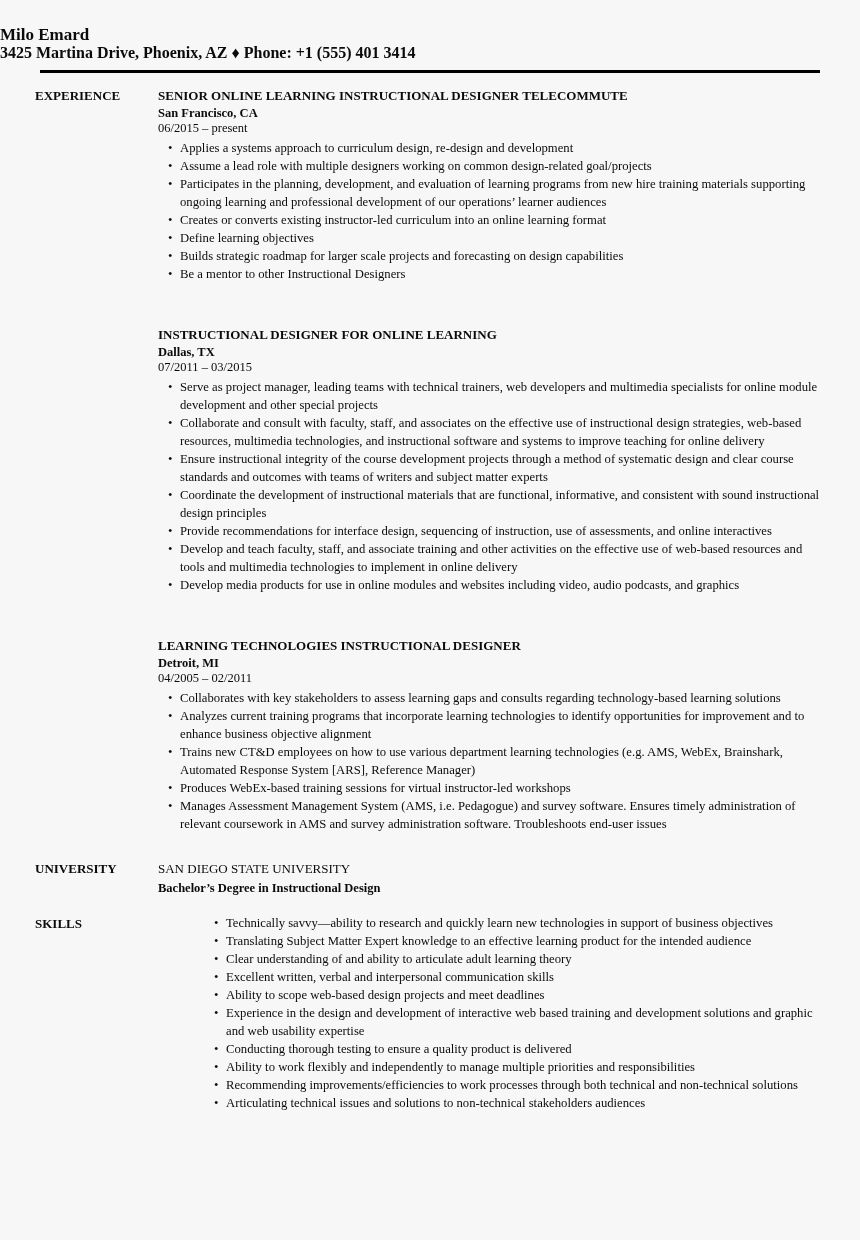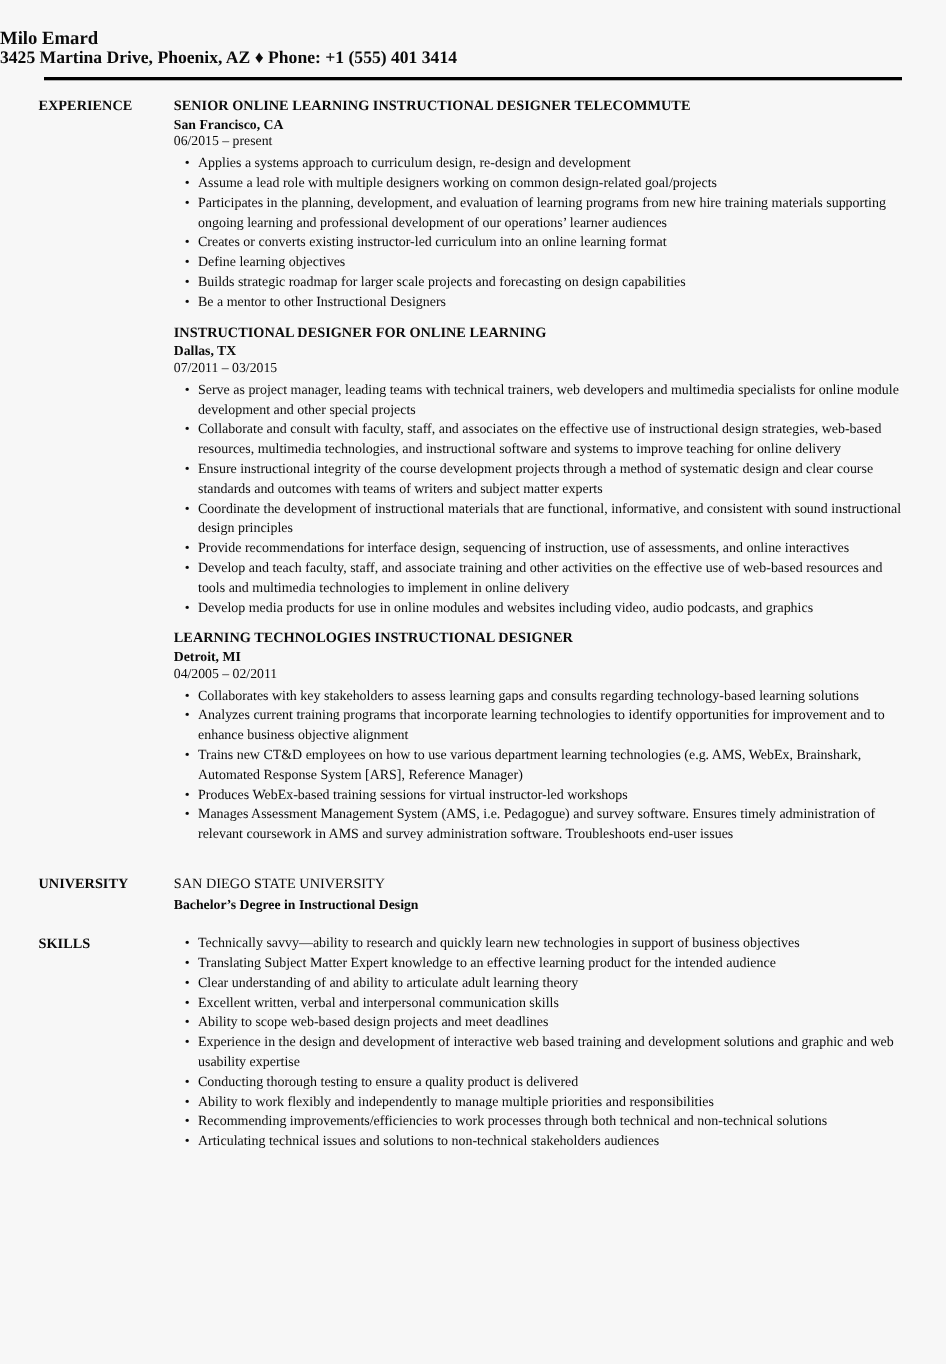--- a/index.html
+++ b/index.html
@@ -15,29 +15,29 @@
   
   .header { text-align: left; padding-top: 25px; }
   .name { font-size: 17px; line-height: 20px; font-weight: bold; }
   .contact { font-size: 16px; line-height: 16px; font-weight: bold; }
   .rule { height: 3px; background: #000; margin: 9px 40px 0 40px; }
 
   
   .row { display: flex; padding: 0 38px 0 35px; }
   .row.experience { margin-top: 13px; }
   .row.education  { margin-top: 26px; }
-  .row.skills     { margin-top: 16px; }
+  .row.skills     { margin-top: 16px; gap: 46px; }
   .label-col {
     width: 123px; flex-shrink: 0;
     font-size: 13px; line-height: 19px; font-weight: bold;
   }
   .content-col { flex: 1; min-width: 0; }
 
   
-  .job + .job { margin-top: 9px; }
+  .job + .job { margin-top: 42px; }
   .job-title { font-size: 13px; line-height: 19px; font-weight: bold; }
   .job-location { font-size: 12.5px; line-height: 15px; font-weight: bold; margin-top: 1px; }
   .job-dates { font-size: 12.5px; line-height: 15px; }
 
   
   ul.bullets { list-style: none; margin: 3px 0 0 0; padding: 0; }
   ul.bullets li {
     position: relative;
     padding-left: 22px;
     font-size: 12.7px;

